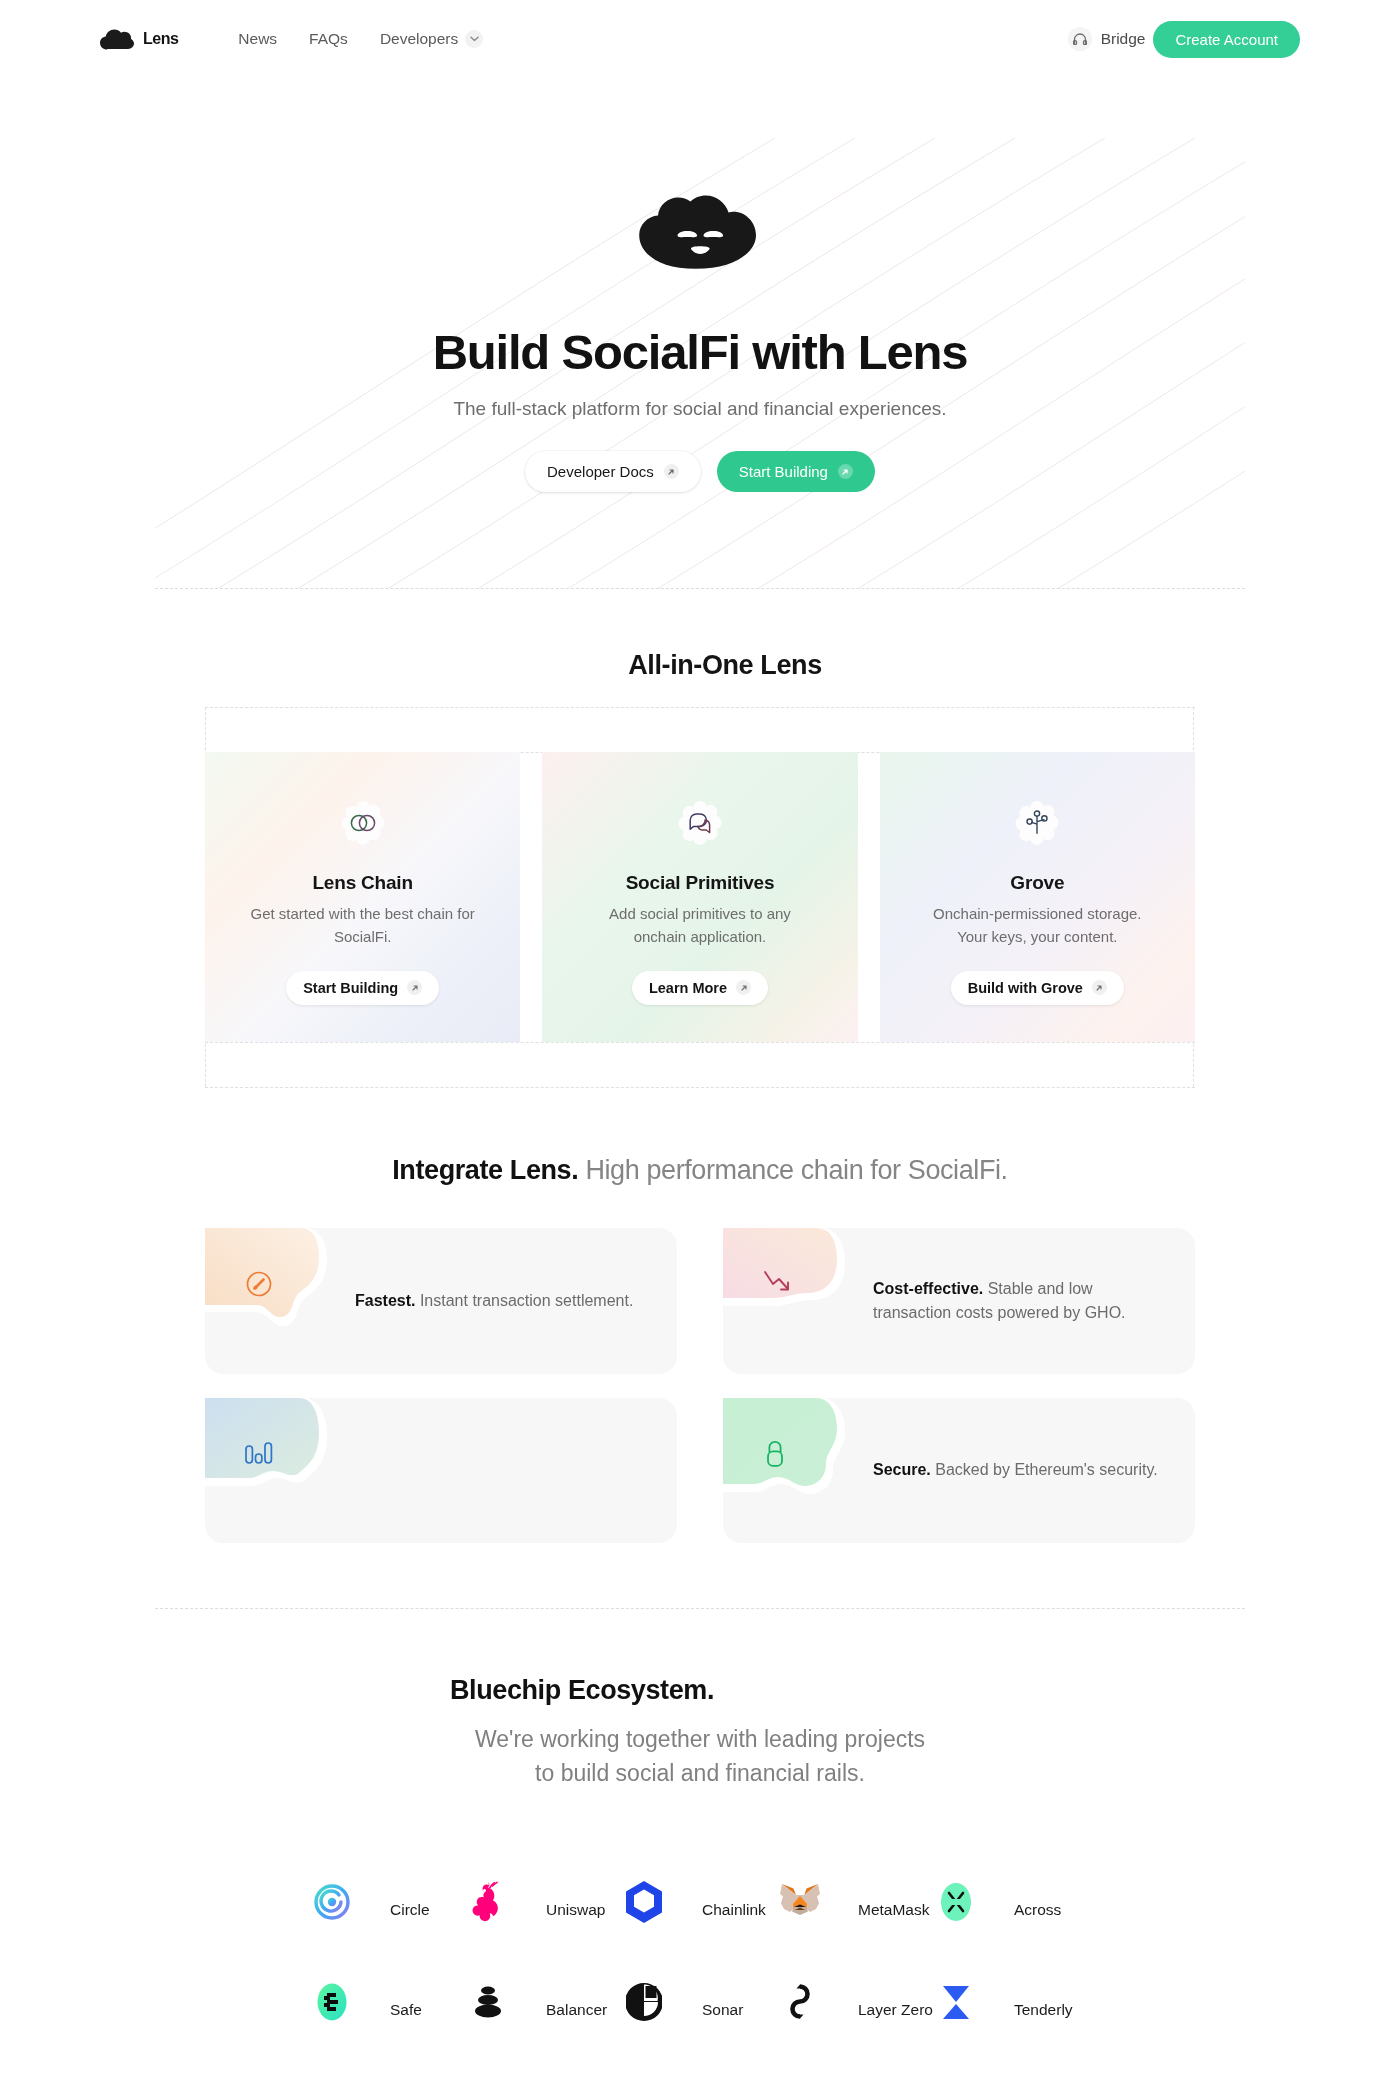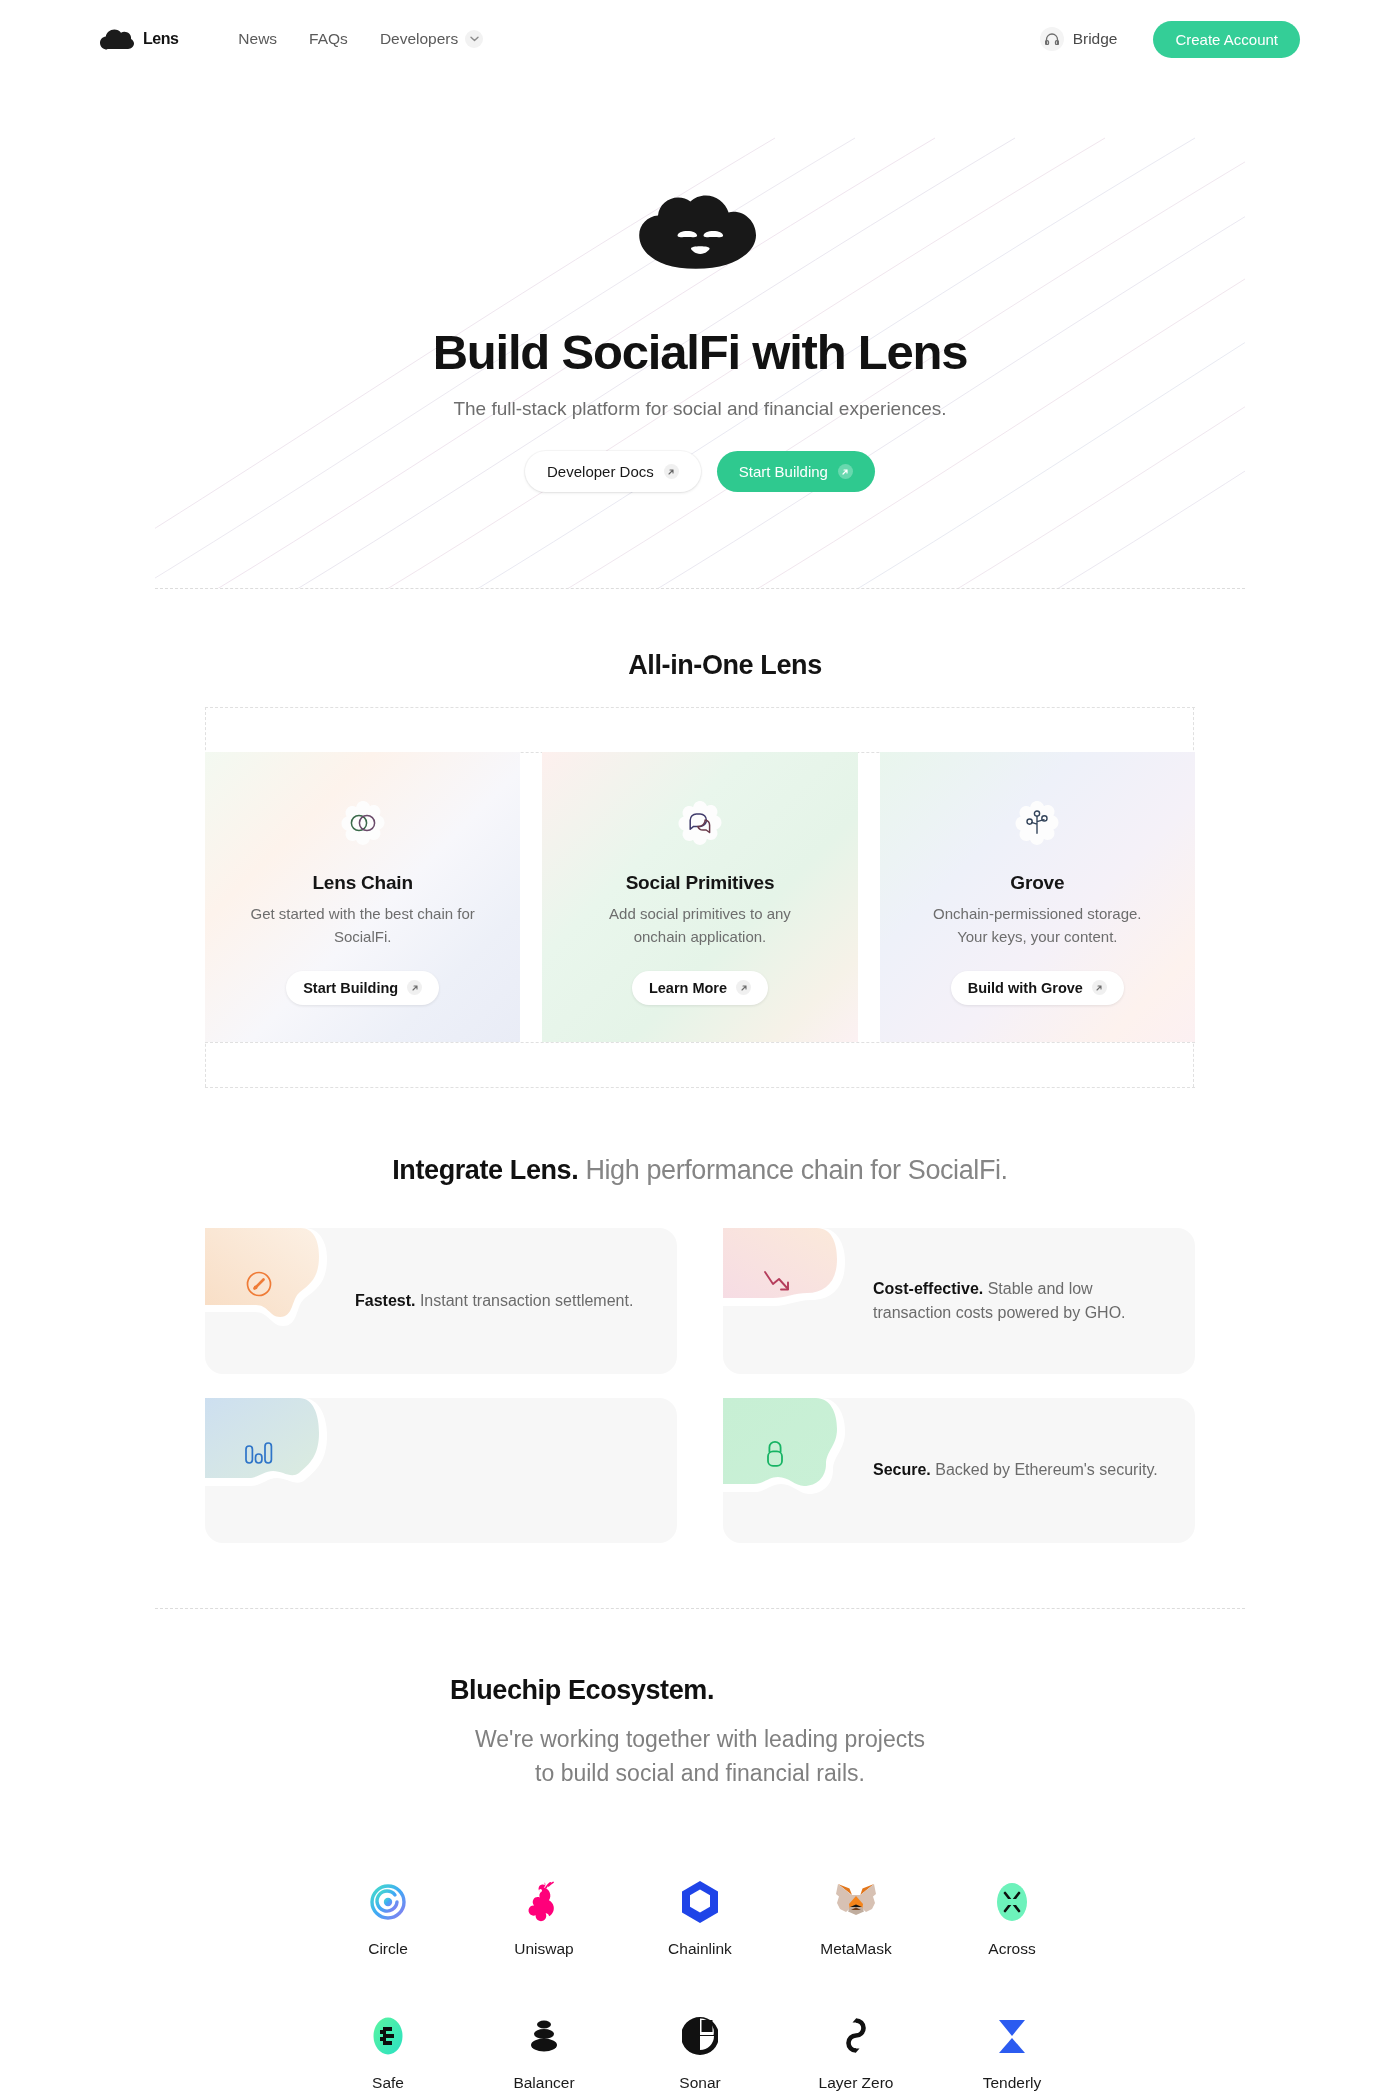--- a/index.html
+++ b/index.html
@@ -26,21 +26,21 @@
   .brand-word { font-size: 16px; font-weight: 700; letter-spacing: -0.5px; color: #131313; }
   .nav-links { display: flex; align-items: center; gap: 32px; margin-left: 60px; }
   .nav-link {
     font-size: 15.5px; color: #5a5a5a; cursor: pointer;
     display: flex; align-items: center; gap: 7px;
     white-space: nowrap;
   }
   .chev { width: 18px; height: 18px; border-radius: 50%; background: #f2f2f2;
           display: inline-flex; align-items: center; justify-content: center; }
   .chev svg { display: block; }
-  .nav-right { margin-left: auto; display: flex; align-items: center; gap: 36px; }
+  .nav-right { margin-left: auto; display: flex; align-items: center; gap: 8px; }
   .bridge { display: flex; align-items: center; gap: 9px; font-size: 15.5px; color: #4a4a4a; cursor: pointer; }
   .bridge-ico { width: 24px; height: 24px; border-radius: 50%; background: #f4f4f4;
                 display: inline-flex; align-items: center; justify-content: center; }
   .cta {
     background: #34ce97; color: #ffffff; border: none;
     border-radius: 999px; padding: 10px 22px;
     font-size: 15px; font-weight: 500; cursor: pointer;
     font-family: "Liberation Sans", sans-serif;
     white-space: nowrap;
   }
@@ -160,21 +160,21 @@
     position: absolute; top: 1722px; left: 0; width: 1400px;
     text-align: center; font-size: 23px; color: #808080;
     line-height: 1.48; font-weight: 400;
   }
   .logos {
     position: absolute; top: 1880px; left: 310px;
     width: 780px;
     display: grid; grid-template-columns: repeat(5,1fr);
     row-gap: 56px;
   }
-  .logo-cell { display: flex; flex-direction: column; align-items: center; cursor: pointer; }
+  .logo-cell { display: flex; flex-direction: row; align-items: center; cursor: pointer; gap: 36px; }
   .logo-mark { width: 44px; height: 44px; display: flex; align-items: center; justify-content: center; }
   .logo-label { margin-top: 16px; font-size: 15.5px; color: #1b1b1b; white-space: nowrap; }
 </style>
 </head>
 <body>
 
 <div class="nav">
   <div class="brand">
     <span class="brand-mark">
       <svg viewBox="0 0 34 22" width="34" height="22">

